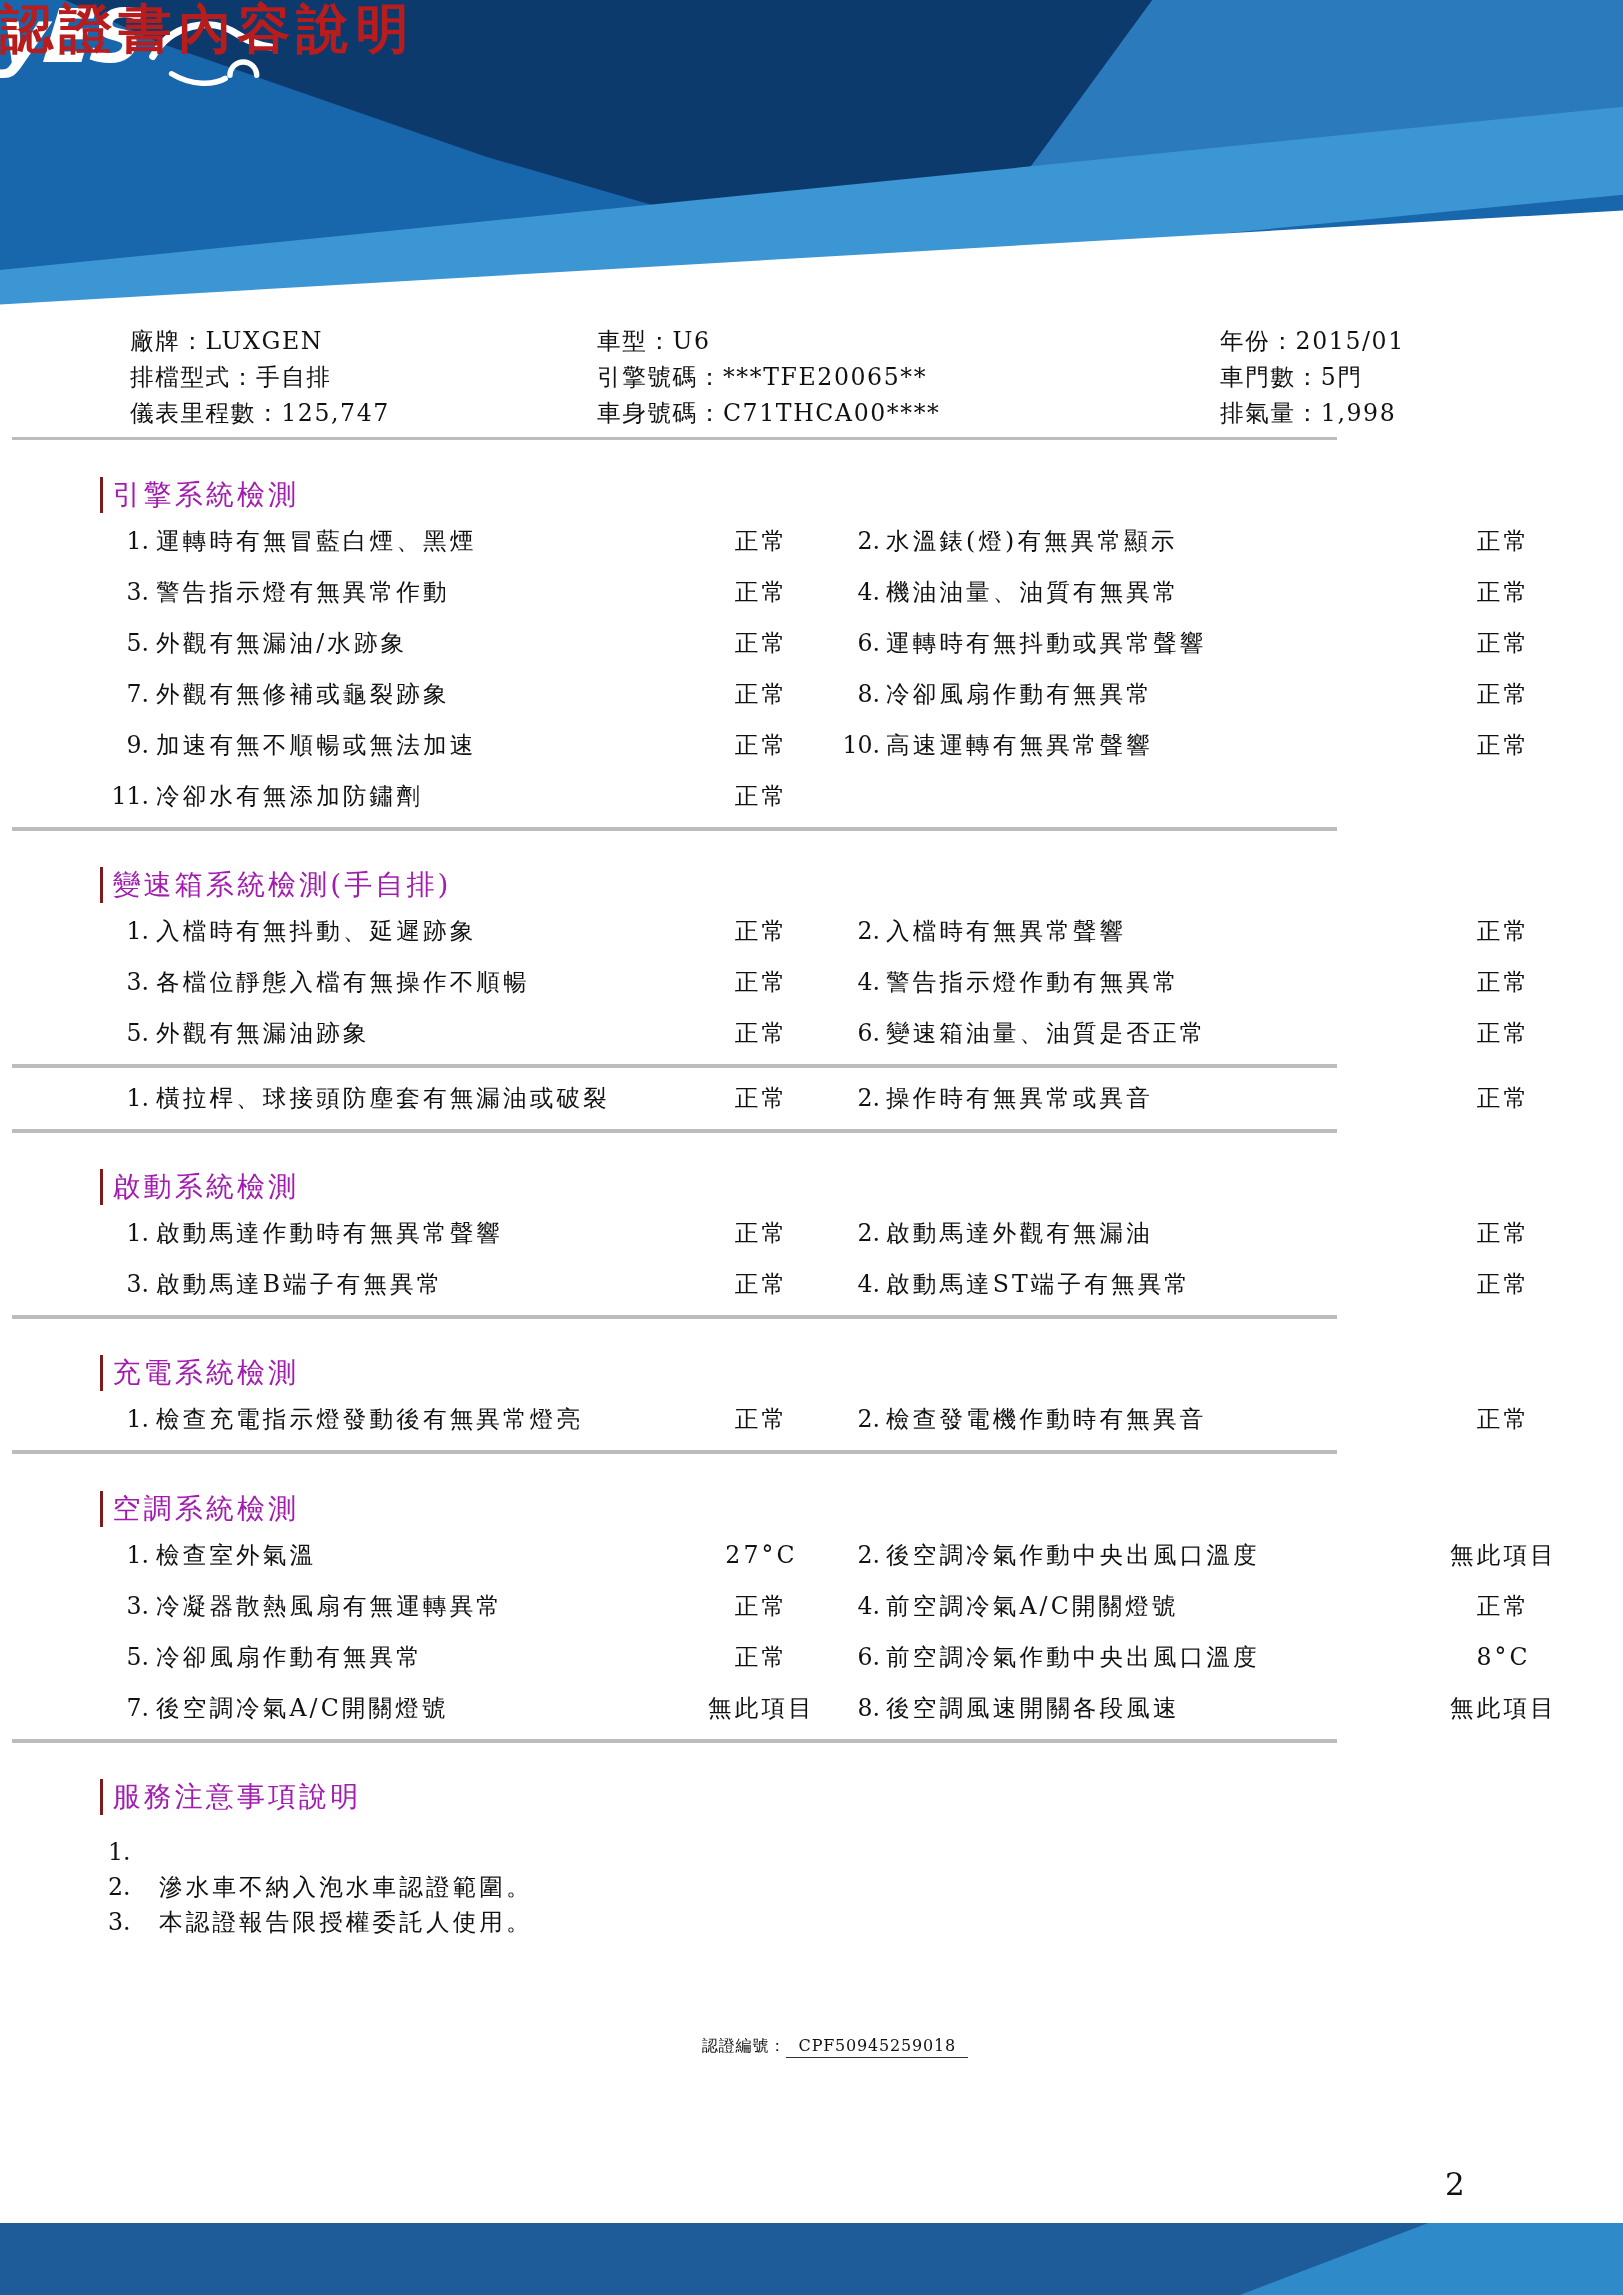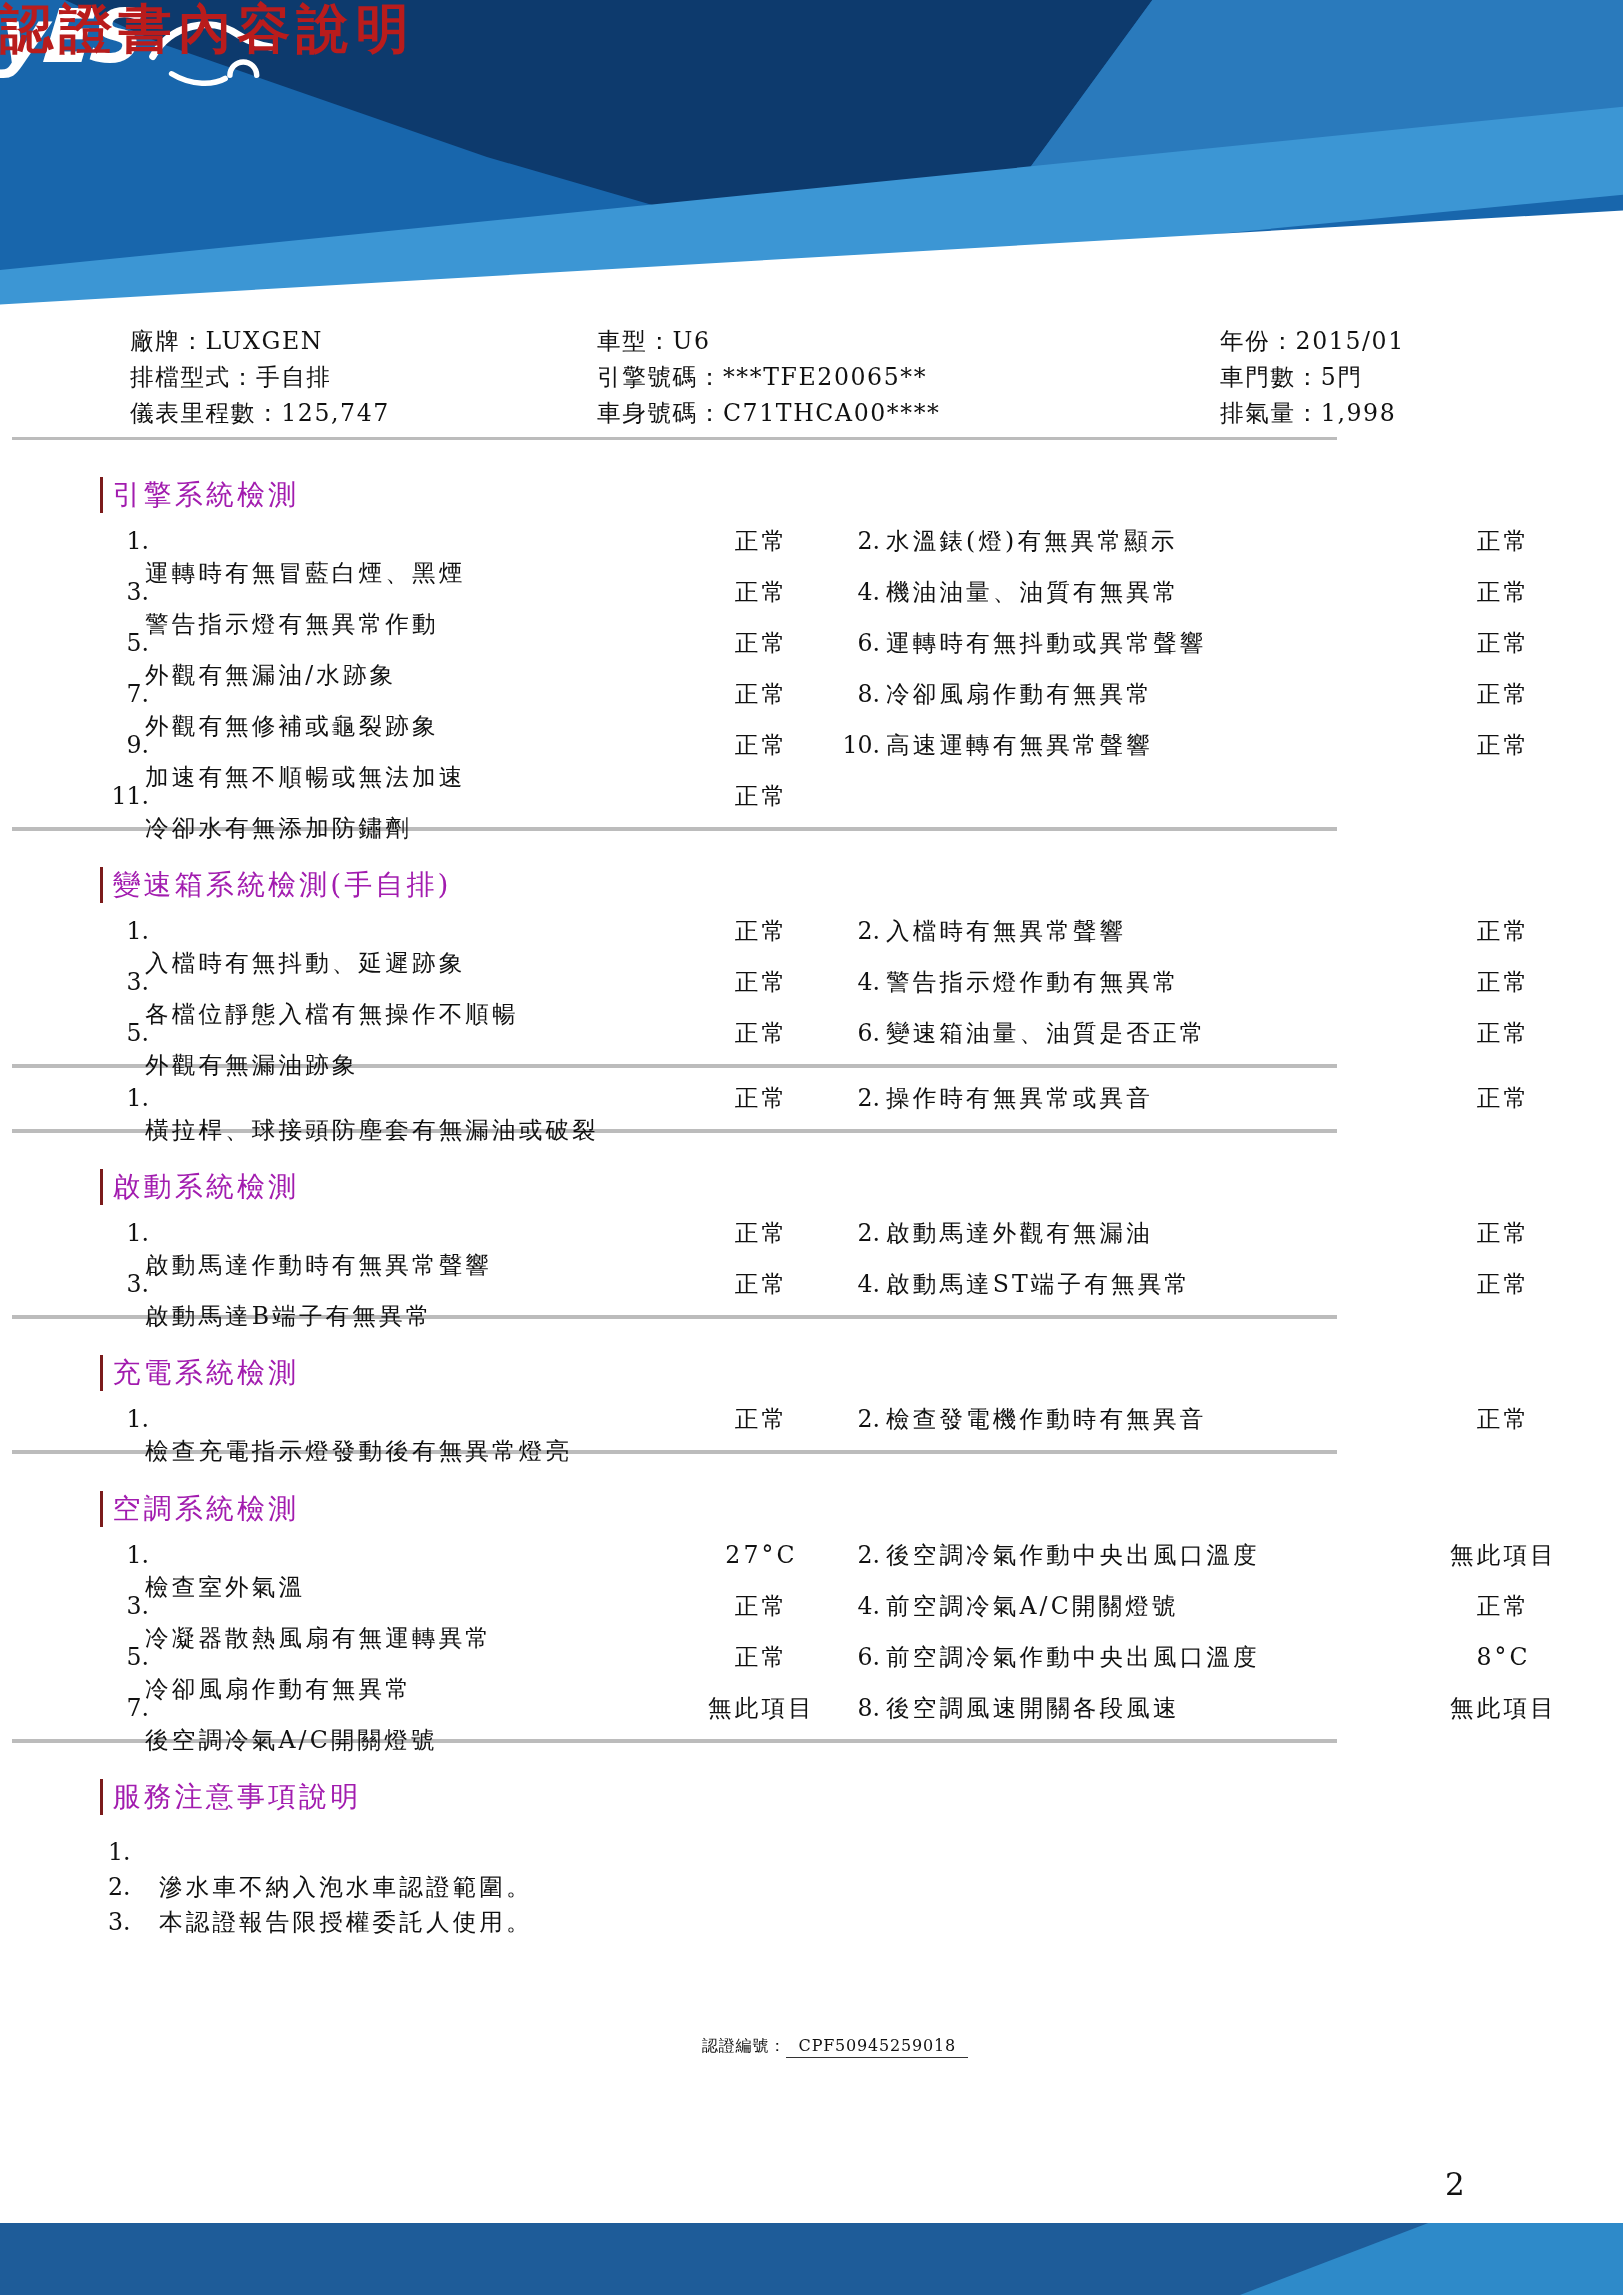--- a/index.html
+++ b/index.html
@@ -32,21 +32,21 @@
   .divider{height:3.9px;background:#bcbcbc;margin:5.5px 45px 0 11.8px;}
 
   .sec-title{margin-top:34px;height:41px;padding-left:100px;display:flex;align-items:center;white-space:nowrap;}
   .sec-title .bar{width:3.1px;height:36px;background:#7b1b1b;margin-right:9.4px;flex:0 0 auto;}
   .sec-title-text{color:#a21caf;font-size:28px;letter-spacing:3.1px;}
 
   .row{position:relative;height:51px;white-space:nowrap;}
   .row:first-of-type{margin-top:3.9px;}
   .row span{position:absolute;top:50%;transform:translateY(-50%);font-size:23.6px;letter-spacing:3.1px;}
   .l-no{left:0;width:149px;text-align:right;letter-spacing:0 !important;}
-  .l-txt{left:145px;margin-top:32px;}
+  .l-txt{left:156px;}
   .l-status{left:691px;width:141px;text-align:center;}
   .r-no{left:774px;width:106px;text-align:right;letter-spacing:0 !important;}
   .r-txt{left:886px;}
   .r-status{left:1433px;width:141px;text-align:center;}
 
   
   .notes-body{margin-top:17.3px;}
   .note{display:flex;padding-left:108px;font-size:23.6px;line-height:35px;letter-spacing:3.1px;white-space:nowrap;}
   .note-no{width:51px;flex:0 0 auto;letter-spacing:0;}
   .note-line{white-space:nowrap;}

